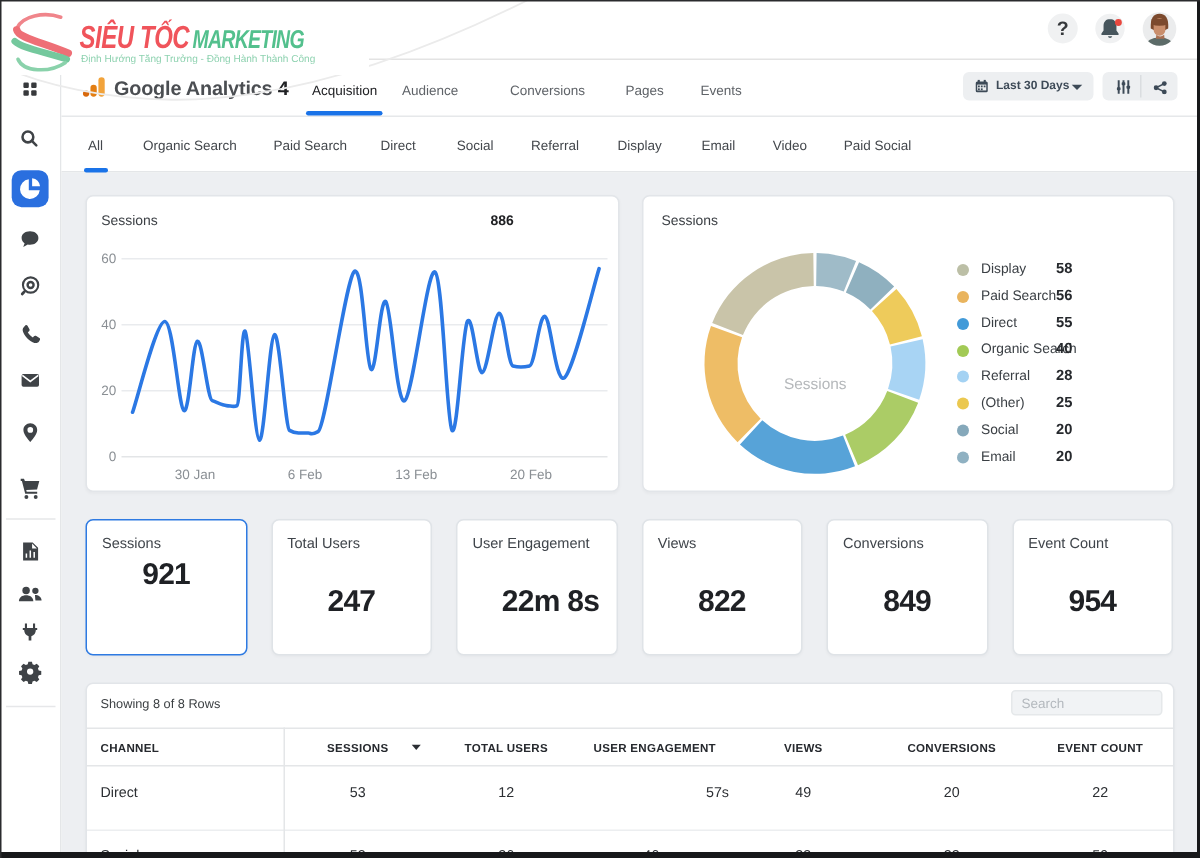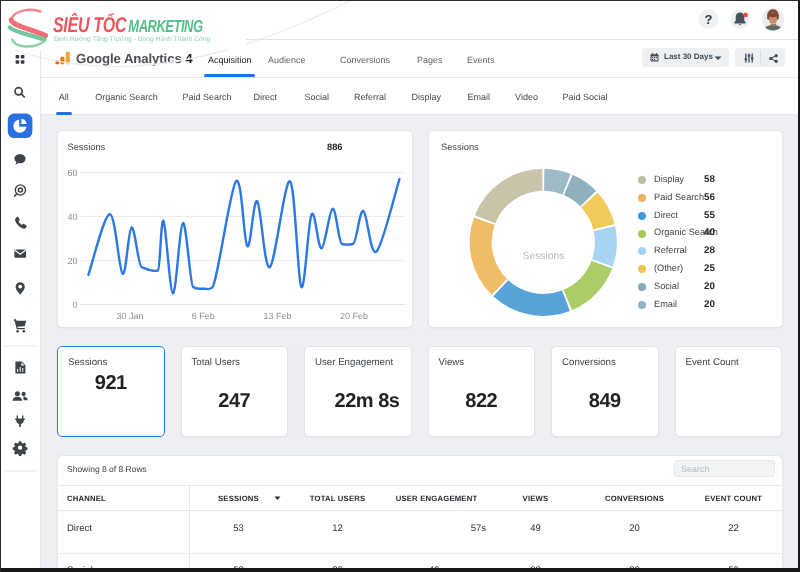--- a/index.html
+++ b/index.html
@@ -283,20 +283,21 @@
 <div class="slabel" style="left:315px;top:357px">User Engagement</div>
 <div class="abs snum" style="left:304px;width:126px;top:390px">22m 8s</div>
 <div class="scard" style="left:427.5px"></div>
 <div class="slabel" style="left:438.5px;top:357px">Views</div>
 <div class="abs snum" style="left:427.5px;width:107.5px;top:390px">822</div>
 <div class="scard" style="left:551px"></div>
 <div class="slabel" style="left:562px;top:357px">Conversions</div>
 <div class="abs snum" style="left:551px;width:107.5px;top:390px">849</div>
 <div class="scard" style="left:674.5px"></div>
 <div class="slabel" style="left:685.5px;top:357px">Event Count</div>
+<div class="abs snum" style="left:674.5px;width:107.5px;top:390px">954</div>
 <div class="card" style="left:57px;top:455px;width:726px;height:125px;border-radius:5px 5px 0 0"></div>
 <div class="abs" style="left:67px;top:464px;font-size:8.5px;color:#3c4043">Showing 8 of 8 Rows</div>
 <div class="abs" style="left:674px;top:460px;width:101px;height:17px;background:#f1f3f5;border:1px solid #e5e8ea;border-radius:3px"></div>
 <div class="abs" style="left:681px;top:464px;font-size:9px;color:#b4b9be">Search</div>
 
 <div class="abs" style="left:58px;top:484.5px;width:724px;height:1px;background:#e4e6e8"></div>
 <div class="abs" style="left:58px;top:509.5px;width:724px;height:1px;background:#e4e6e8"></div>
 <div class="abs" style="left:58px;top:553px;width:724px;height:1px;background:#eceef0"></div>
 <div class="abs" style="left:189px;top:484.5px;width:1px;height:84px;background:#e4e6e8"></div>
 

